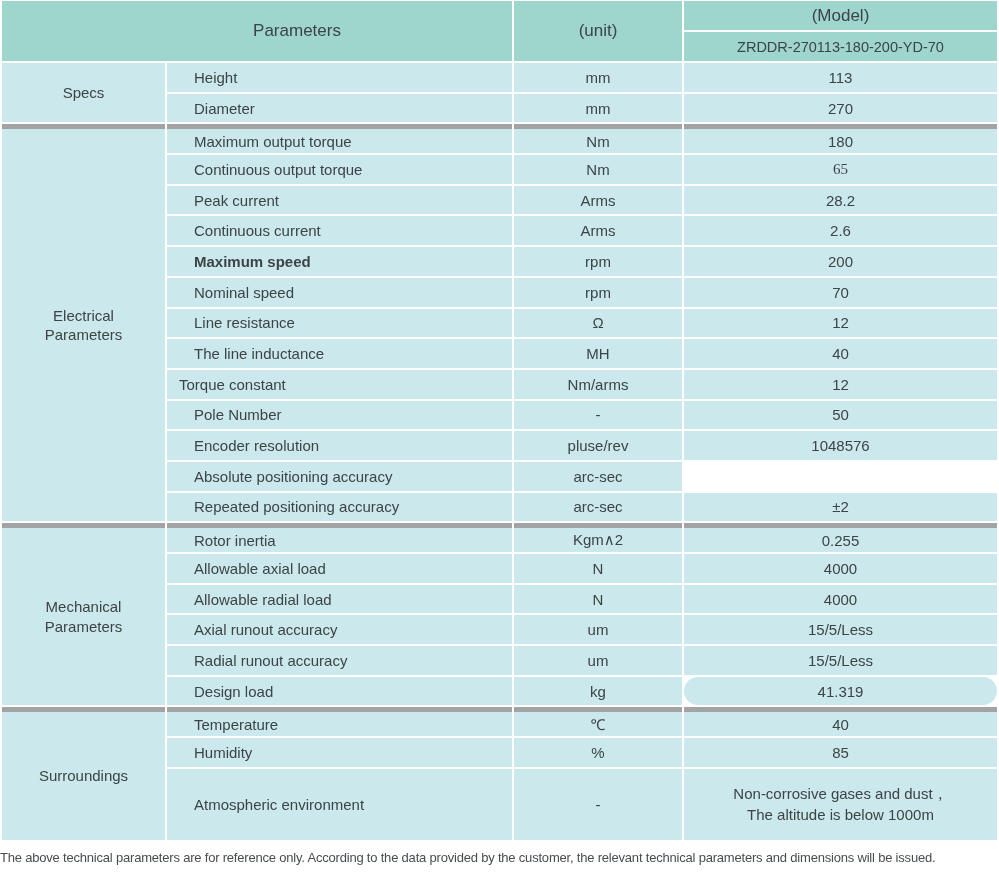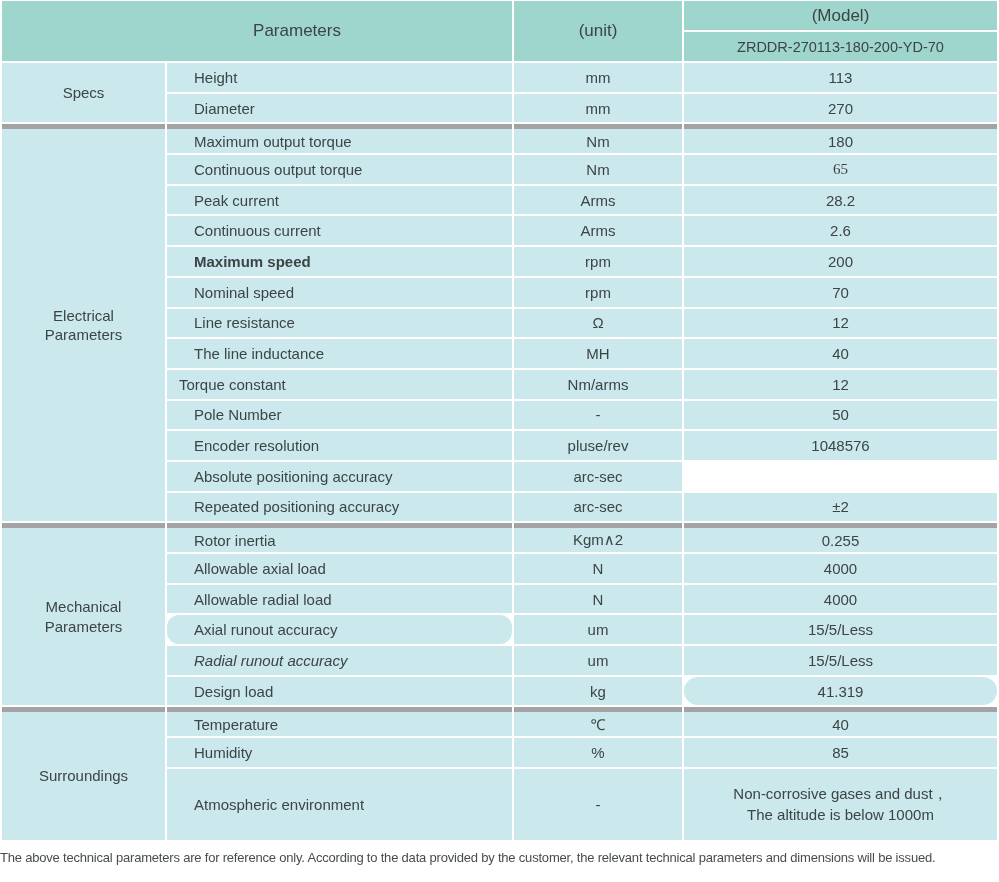--- a/index.html
+++ b/index.html
@@ -112,25 +112,25 @@
   <div class="cell body pvalue sec-top" style="grid-area: 18 / 4;">0.255</div>
 
   <div class="cell body pname" style="grid-area: 19 / 2;">Allowable axial load</div>
   <div class="cell body punit" style="grid-area: 19 / 3;">N</div>
   <div class="cell body pvalue" style="grid-area: 19 / 4;">4000</div>
 
   <div class="cell body pname" style="grid-area: 20 / 2;">Allowable radial load</div>
   <div class="cell body punit" style="grid-area: 20 / 3;">N</div>
   <div class="cell body pvalue" style="grid-area: 20 / 4;">4000</div>
 
-  <div class="cell body pname" style="grid-area: 21 / 2; border-radius: 12px;">Axial runout accuracy</div>
+  <div class="cell body pname" style="grid-area: 21 / 2;">Axial runout accuracy</div>
   <div class="cell body punit" style="grid-area: 21 / 3;">um</div>
   <div class="cell body pvalue" style="grid-area: 21 / 4;">15/5/Less</div>
 
-  <div class="cell body pname" style="grid-area: 22 / 2; font-style: italic;">Radial runout accuracy</div>
+  <div class="cell body pname" style="grid-area: 22 / 2;">Radial runout accuracy</div>
   <div class="cell body punit" style="grid-area: 22 / 3;">um</div>
   <div class="cell body pvalue" style="grid-area: 22 / 4;">15/5/Less</div>
 
   <div class="cell body pname" style="grid-area: 23 / 2;">Design load</div>
   <div class="cell body punit" style="grid-area: 23 / 3;">kg</div>
   <div class="cell body pvalue" style="grid-area: 23 / 4; border-radius: 14px;">41.319</div>
 <div class="cell body group sec-top" style="grid-area: 24 / 1 / span 3;">Surroundings</div>
   <div class="cell body pname sec-top" style="grid-area: 24 / 2;">Temperature</div>
   <div class="cell body punit sec-top" style="grid-area: 24 / 3;">℃</div>
   <div class="cell body pvalue sec-top" style="grid-area: 24 / 4;">40</div>

